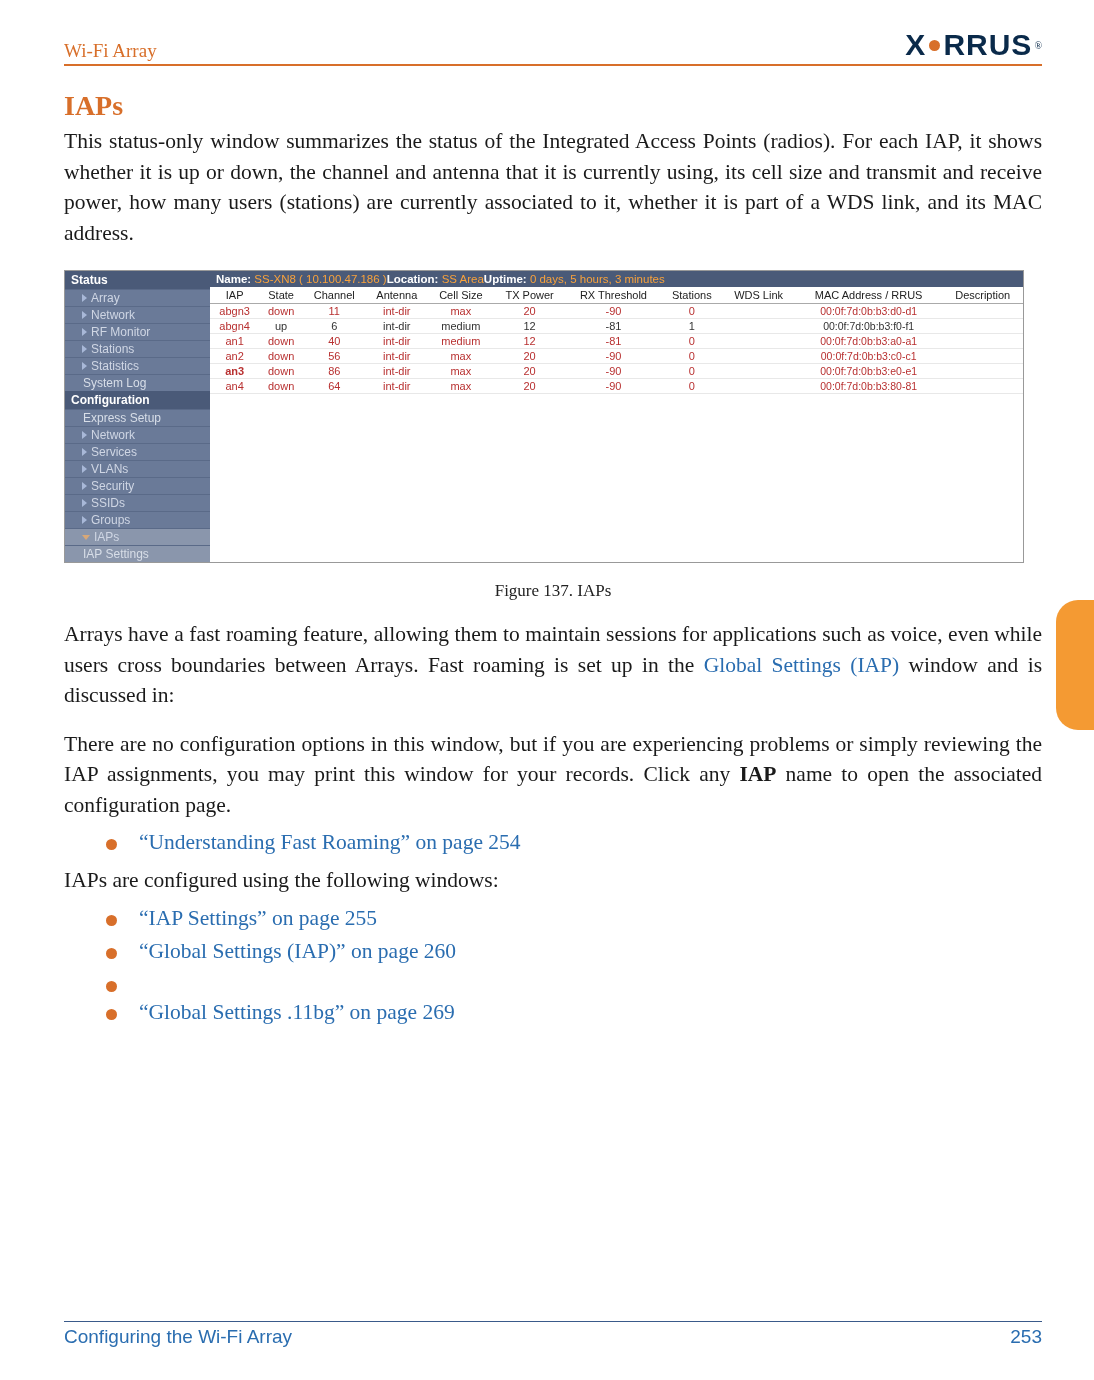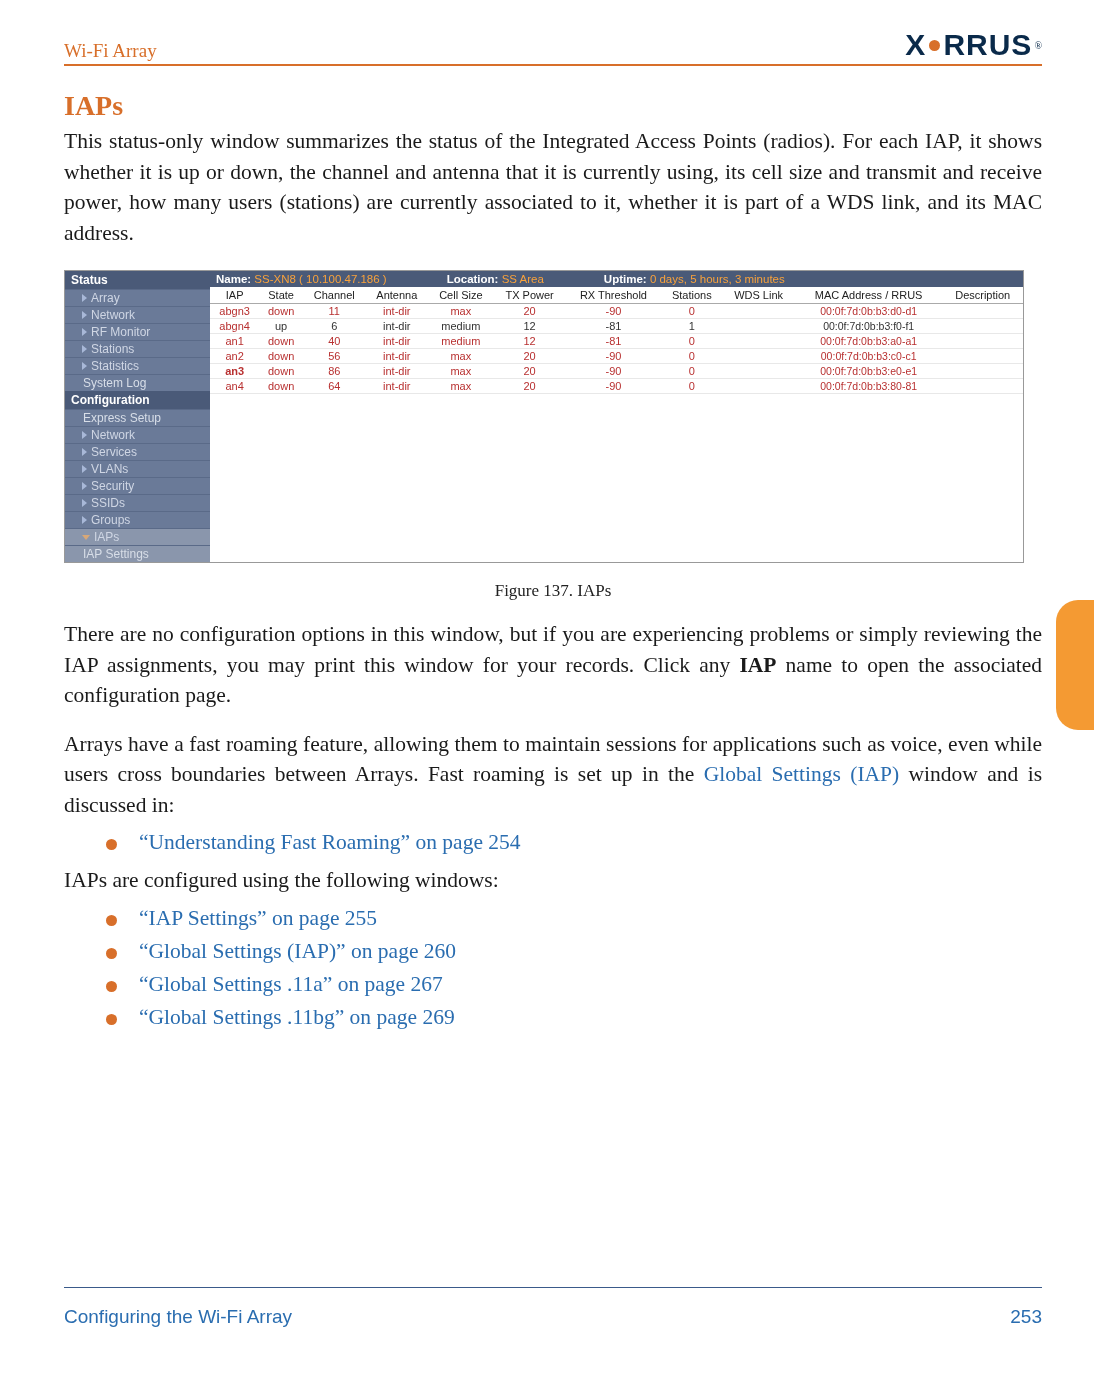--- a/index.html
+++ b/index.html
@@ -110,21 +110,20 @@
   .nav-item.selected { background: #8a96ac; }
   .tri { width:0;height:0;border-top:4px solid transparent;border-bottom:4px solid transparent;border-left:5px solid #a8b8d8; }
   .tri.down { border-left:4px solid transparent;border-right:4px solid transparent;border-top:5px solid #d8a878;border-bottom:none; }
   .fig-main { flex: 1; background: #fff; }
   .infobar {
     background: #4a5a78;
     color: #fff;
     display: flex;
     font-size: 11.5px;
     padding: 2px 6px;
-    gap: 60px;
   }
   .infobar .orange { color: #f9a23b; }
   .infobar .lbl { font-weight: bold; }
   .fig-table {
     width: 100%;
     border-collapse: collapse;
     font-size: 11px;
     color: #333;
   }
   .fig-table th {
@@ -169,25 +168,25 @@
     margin: 8px 0;
     font-size: 21.5px;
   }
   .bullet-dot {
     width: 11px; height: 11px; border-radius: 50%; background: #d86f2a;
     flex-shrink: 0; margin-top: 9px;
   }
   .bullet-text { color: #2a6db0; }
   .footer {
     position: absolute;
-    bottom: 52px;
+    bottom: 32px;
     left: 64px;
     right: 52px;
     border-top: 1.5px solid #3a5a8a;
-    padding-top: 18px;
+    padding-top: 4px;
     display: flex;
     justify-content: space-between;
     font-family: Arial, sans-serif;
     font-size: 19px;
     color: #2a6db0;
   }
   .bold { font-weight: bold; }
 </style>
 </head>
 <body>
@@ -376,25 +375,25 @@
         </div>
       </div>
     </div>
   </div>
 
   <div class="side-tab"></div>
 
   <div class="figure-caption">Figure 137. IAPs</div>
 
   <div class="body-text body-text-block">
+    <span>Arrays have a fast roaming feature, allowing them to maintain sessions for applications such as voice, even while users cross boundaries between Arrays. Fast roaming is set up in the </span><span class="inline-link">Global Settings (IAP)</span><span> window and is discussed in:</span>
+  </div>
+
+  <div class="body-text body-text-block">
     <span>There are no configuration options in this window, but if you are experiencing problems or simply reviewing the IAP assignments, you may print this window for your records. Click any </span><span class="bold">IAP</span><span> name to open the associated configuration page.</span>
-  </div>
-
-  <div class="body-text body-text-block">
-    <span>Arrays have a fast roaming feature, allowing them to maintain sessions for applications such as voice, even while users cross boundaries between Arrays. Fast roaming is set up in the </span><span class="inline-link">Global Settings (IAP)</span><span> window and is discussed in:</span>
   </div>
 
   <div class="bullet-list" id="bullets1">
       <div class="bullet-item">
         <div class="bullet-dot"></div>
         <div class="bullet-text">“Understanding Fast Roaming” on page 254</div>
       </div>
     </div>
 
   <div class="body-text" style="margin-top:10px">IAPs are configured using the following windows:</div>
@@ -403,21 +402,20 @@
       <div class="bullet-item">
         <div class="bullet-dot"></div>
         <div class="bullet-text">“IAP Settings” on page 255</div>
       </div>
       <div class="bullet-item">
         <div class="bullet-dot"></div>
         <div class="bullet-text">“Global Settings (IAP)” on page 260</div>
       </div>
       <div class="bullet-item">
         <div class="bullet-dot"></div>
-        <div class="bullet-text">“Global Settings .11a” on page 267</div>
       </div>
       <div class="bullet-item">
         <div class="bullet-dot"></div>
         <div class="bullet-text">“Global Settings .11bg” on page 269</div>
       </div>
     </div>
 </div>
 
 <div class="footer">
   <span>Configuring the Wi-Fi Array</span>

